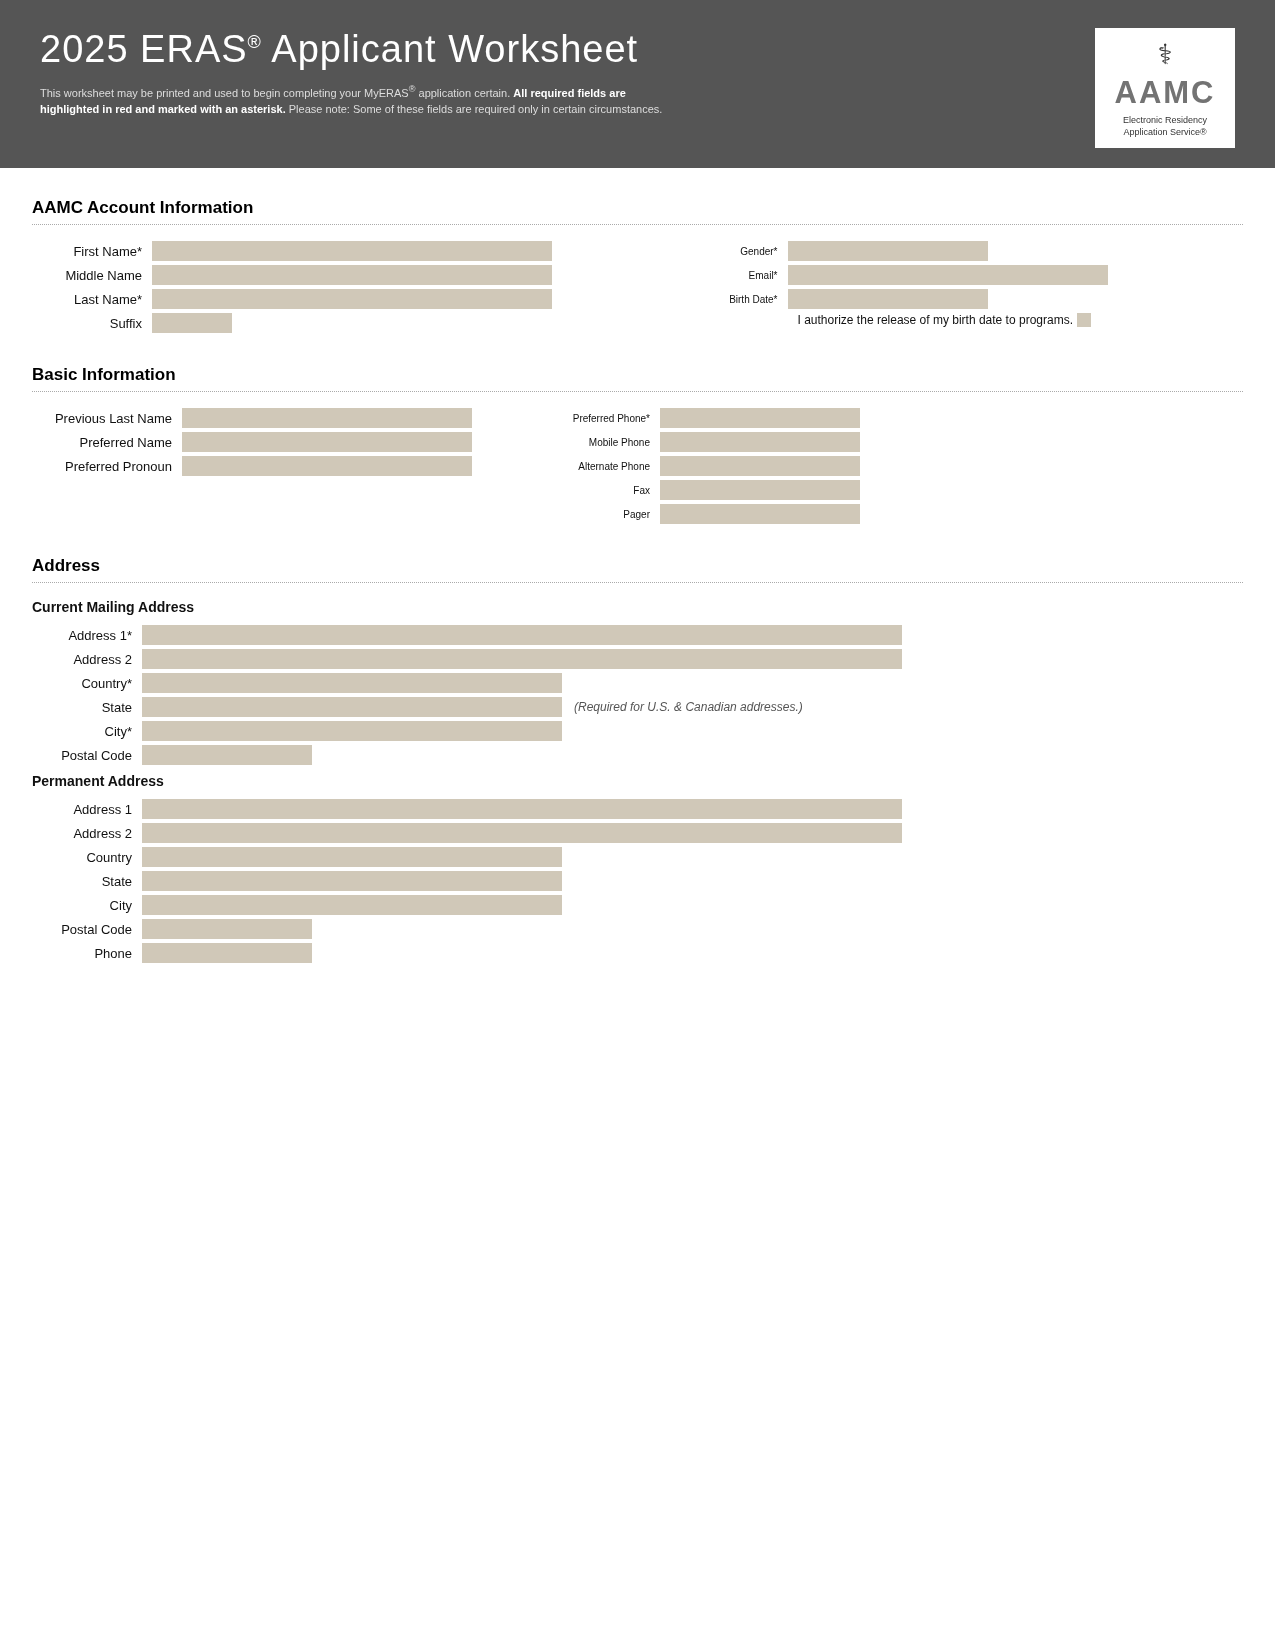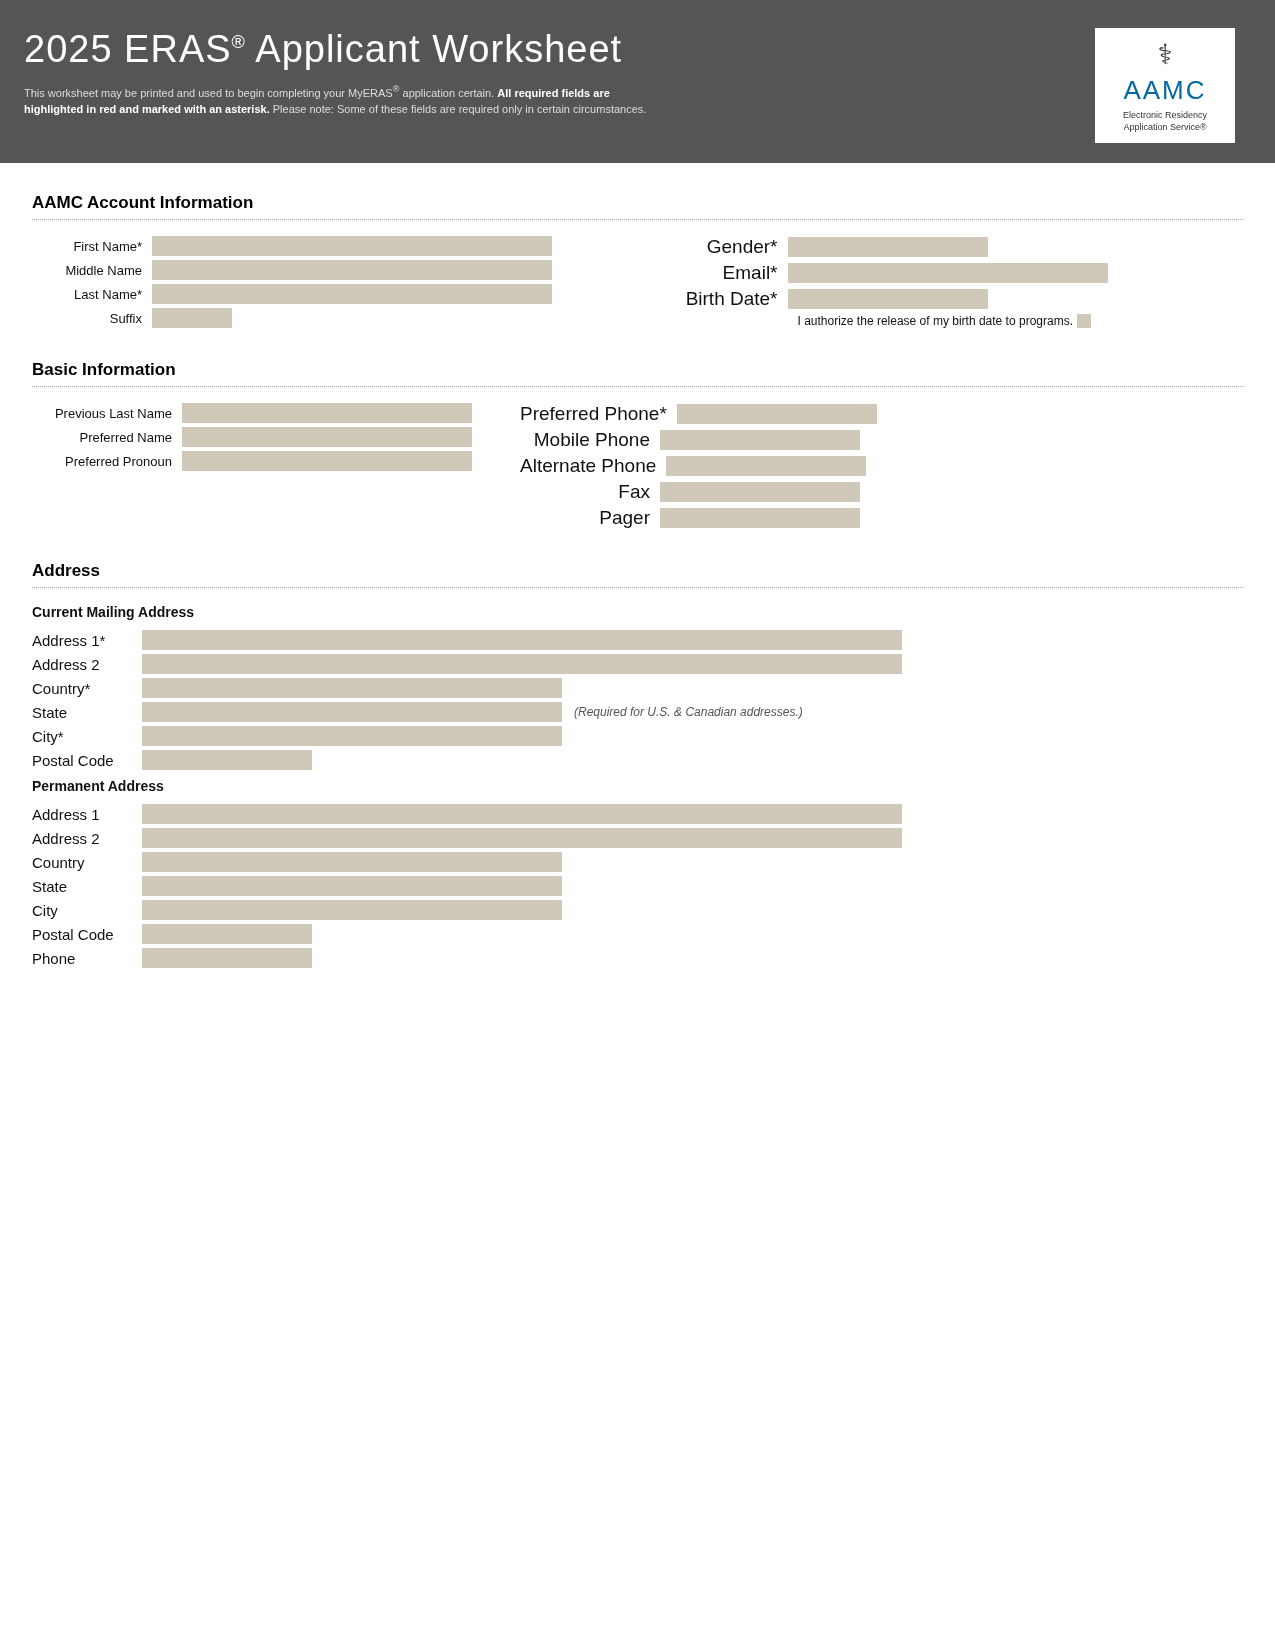--- a/index.html
+++ b/index.html
@@ -8,21 +8,21 @@
       font-size: 13px;
       background: #fff;
       color: #111;
       width: 1275px;
       min-height: 1650px;
     }
 
     
     .header {
       background: #555;
-      padding: 28px 40px 20px 24px;
+      padding: 28px 40px 20px 40px;
       display: flex;
       justify-content: space-between;
       align-items: flex-start;
     }
     .header-left {}
     .header-title {
       font-size: 38px;
       color: #fff;
       font-weight: 300;
       letter-spacing: 1px;
@@ -46,23 +46,23 @@
       padding: 10px 14px;
       text-align: center;
       min-width: 140px;
     }
     .logo-symbol {
       font-size: 28px;
       color: #333;
       margin-bottom: 4px;
     }
     .logo-aamc {
-      font-size: 26px;
-      font-weight: normal;
-      color: #0369a1;
+      font-size: 31px;
+      font-weight: bold;
+      color: #737373;
       letter-spacing: 2px;
     }
     .logo-sub {
       font-size: 9px;
       color: #333;
       line-height: 1.3;
       margin-top: 4px;
     }
 
     
@@ -132,21 +132,21 @@
     }
     .basic-right {
       flex: 1;
     }
 
     
     .right-label {
       text-align: right;
       min-width: 130px;
       padding-right: 10px;
-      font-size: 19px;
+      font-size: 10px;
       flex-shrink: 0;
     }
 
     
     .checkbox-area {
       width: 14px;
       height: 14px;
       background: #d0c8b8;
       display: inline-block;
       vertical-align: middle;
@@ -164,24 +164,24 @@
     }
 
     .authorize-text {
       font-size: 12px;
       margin-left: 10px;
       color: #111;
     }
 
     
     .addr-label {
-      text-align: left;
+      text-align: right;
       min-width: 110px;
       padding-right: 10px;
-      font-size: 15px;
+      font-size: 13px;
       flex-shrink: 0;
     }
 
     .subsection-title {
       font-size: 14px;
       font-weight: bold;
       margin-bottom: 10px;
       margin-top: 8px;
     }
 

